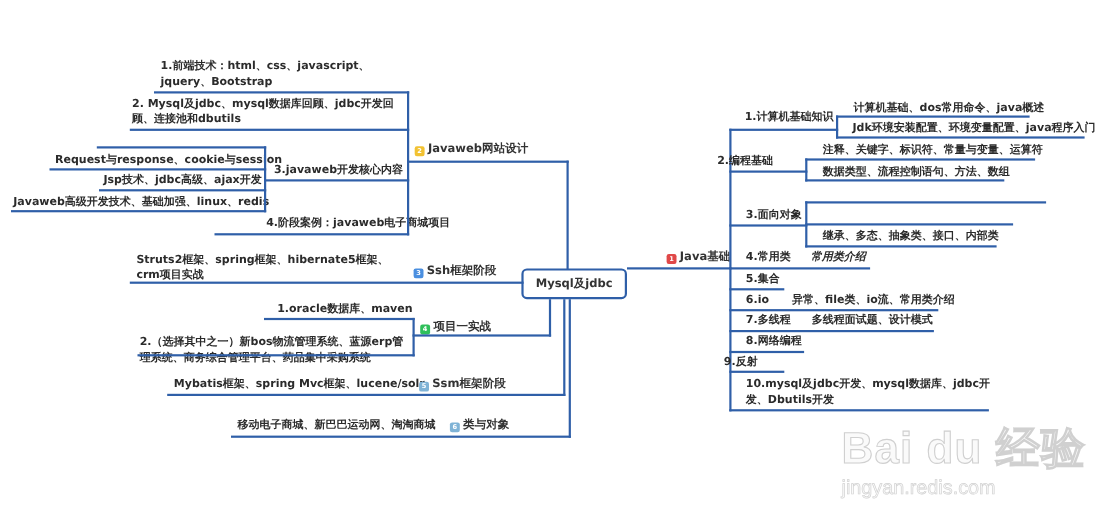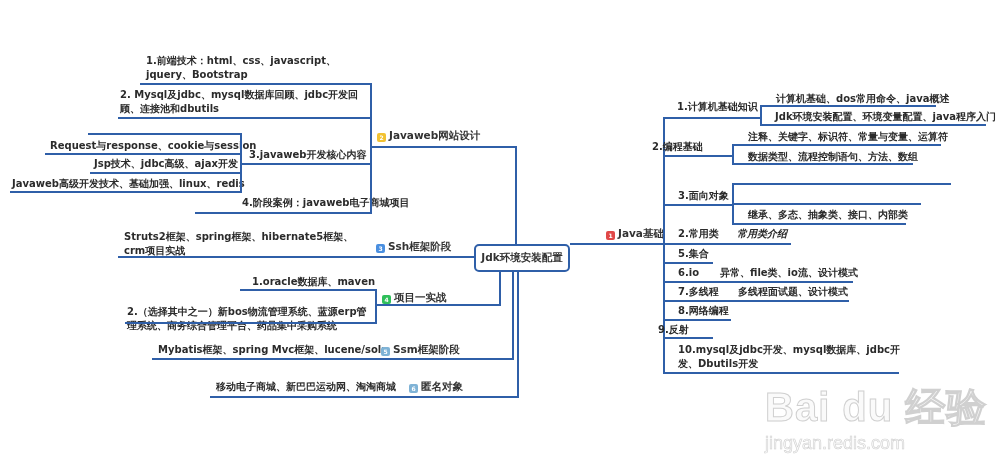--- a/index.html
+++ b/index.html
@@ -18,21 +18,21 @@
   #wm{position:absolute;left:765px;top:380px;color:#e6e6e6;font-family:"Liberation Sans",sans-serif;}
   #wm .big{font-size:40px;font-weight:bold;letter-spacing:1px;-webkit-text-stroke:1px #d0d0d0;color:#fafafa;}
   #wm .small{font-size:18px;-webkit-text-stroke:0.6px #d0d0d0;color:#fafafa;margin-top:-2px;}
 </style>
 </head>
 <body>
 
 <div id="canvas">
 
   <div id="center">
-      <span>Jdk环境安装配置</span>
+      <span>Mysql及jdbc</span>
     </div>
 
   <div class="t ml" style="left:146px;top:54px;width:226px;">1.前端技术：html、css、javascript、jquery、Bootstrap</div>
   <div class="h" style="left:140px;top:83px;width:232px;"></div>
 
   <div class="t ml" style="left:120px;top:88px;width:252px;">2. Mysql及jdbc、mysql数据库回顾、jdbc开发回顾、连接池和dbutils</div>
   <div class="h" style="left:118px;top:117px;width:254px;"></div>
 
   <div class="h" style="left:88px;top:133px;width:154px;"></div>
   <div class="t" style="left:50px;top:139px;">Request与response、cookie与session</div>
@@ -75,21 +75,21 @@
 
   <div class="t" style="left:158px;top:343px;">Mybatis框架、spring Mvc框架、lucene/solr</div>
   <div class="branch" style="left:381px;top:342px;">
     <span class="badge" style="background:#7fb3d6;">5</span><span>Ssm框架阶段</span>
   </div>
   <div class="h" style="left:152px;top:358px;width:362px;"></div>
   <div class="v" style="left:512px;top:272px;height:88px;"></div>
 
   <div class="t" style="left:216px;top:380px;font-family:Liberation Serif, serif;">移动电子商城、新巴巴运动网、淘淘商城</div>
   <div class="branch" style="left:409px;top:379px;">
-    <span class="badge" style="background:#7fb3d6;">6</span><span>匿名对象</span>
+    <span class="badge" style="background:#7fb3d6;">6</span><span>类与对象</span>
   </div>
   <div class="h" style="left:210px;top:396px;width:309px;"></div>
   <div class="v" style="left:517px;top:272px;height:126px;"></div>
 
   <div class="h" style="left:570px;top:243px;width:95px;"></div>
   <div class="branch" style="left:606px;top:226px;">
     <span class="badge" style="background:#e04848;">1</span><span>Java基础</span>
   </div>
   <div class="v" style="left:663px;top:117px;height:257px;"></div>
 
@@ -110,29 +110,29 @@
   <div class="h" style="left:732px;top:163px;width:181px;"></div>
 
   <div class="t" style="left:678px;top:189px;">3.面向对象</div>
   <div class="h" style="left:663px;top:204px;width:71px;"></div>
   <div class="v" style="left:732px;top:183px;height:42px;"></div>
   <div class="h" style="left:732px;top:183px;width:219px;"></div>
   <div class="h" style="left:732px;top:203px;width:189px;"></div>
   <div class="t" style="left:748px;top:208px;">继承、多态、抽象类、接口、内部类</div>
   <div class="h" style="left:732px;top:223px;width:174px;"></div>
 
-  <div class="t" style="left:678px;top:227px;">2.常用类</div>
+  <div class="t" style="left:678px;top:227px;">4.常用类</div>
   <div class="t" style="left:737px;top:227px;font-style:italic;">常用类介绍</div>
   <div class="h" style="left:663px;top:243px;width:128px;"></div>
 
   <div class="t" style="left:678px;top:247px;">5.集合</div>
   <div class="h" style="left:663px;top:262px;width:50px;"></div>
 
   <div class="t" style="left:678px;top:266px;">6.io</div>
-  <div class="t" style="left:720px;top:266px;">异常、file类、io流、设计模式</div>
+  <div class="t" style="left:720px;top:266px;">异常、file类、io流、常用类介绍</div>
   <div class="h" style="left:663px;top:281px;width:190px;"></div>
 
   <div class="t" style="left:678px;top:285px;">7.多线程</div>
   <div class="t" style="left:738px;top:285px;">多线程面试题、设计模式</div>
   <div class="h" style="left:663px;top:300px;width:186px;"></div>
 
   <div class="t" style="left:678px;top:304px;">8.网络编程</div>
   <div class="h" style="left:663px;top:319px;width:68px;"></div>
 
   <div class="t" style="left:658px;top:323px;">9.反射</div>

